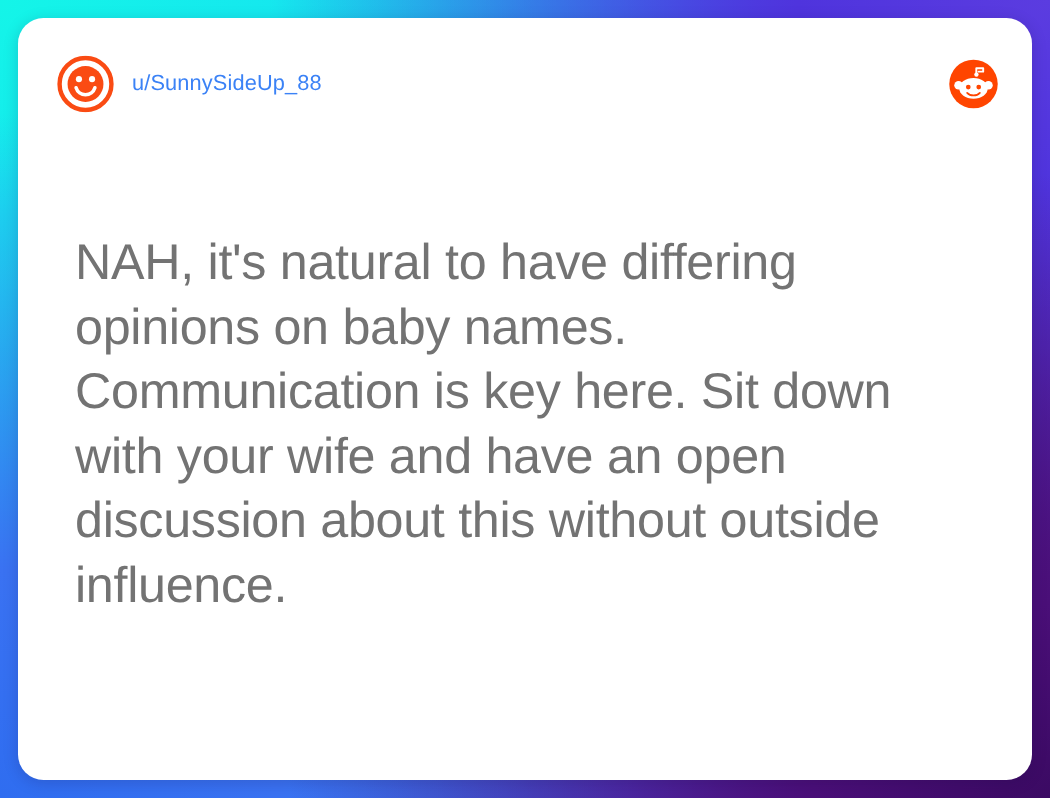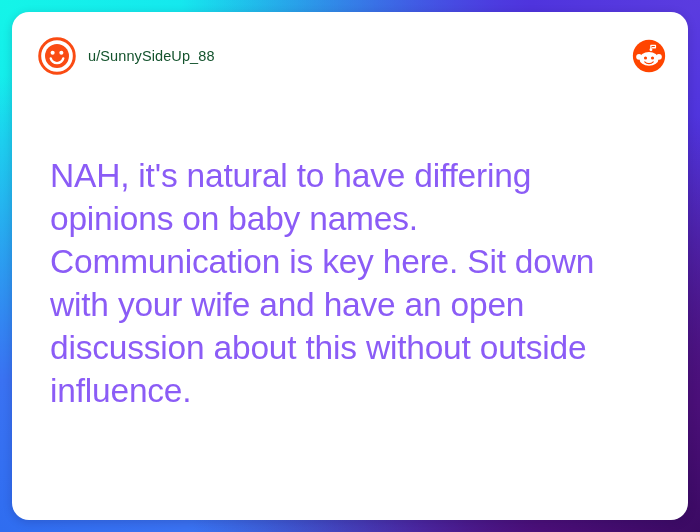--- a/index.html
+++ b/index.html
@@ -59,42 +59,42 @@
     gap: 12px;
   }
   .avatar {
     width: 38px;
     height: 38px;
     flex: 0 0 38px;
     display: block;
   }
   .username {
     font-size: 14.5px;
-    color: #14532d;
+    color: #3b82f6;
     letter-spacing: 0.1px;
     white-space: nowrap;
     font-family: "Liberation Sans", sans-serif;
   }
   .spacer { flex: 1 1 auto; }
   .brand-logo {
     width: 34px;
     height: 34px;
     flex: 0 0 34px;
     display: block;
   }
 
   
   .comment-body {
     position: absolute;
     top: 142px;
     left: 38px;
     right: 34px;
     font-size: 33.5px;
     line-height: 43px;
-    color: #8b5cf6;
+    color: #737373;
     letter-spacing: -0.2px;
     font-weight: 400;
     font-family: "Liberation Sans", sans-serif;
     white-space: pre-wrap;
   }
 </style>
 </head>
 <body>
 
 <div id="backdrop">

